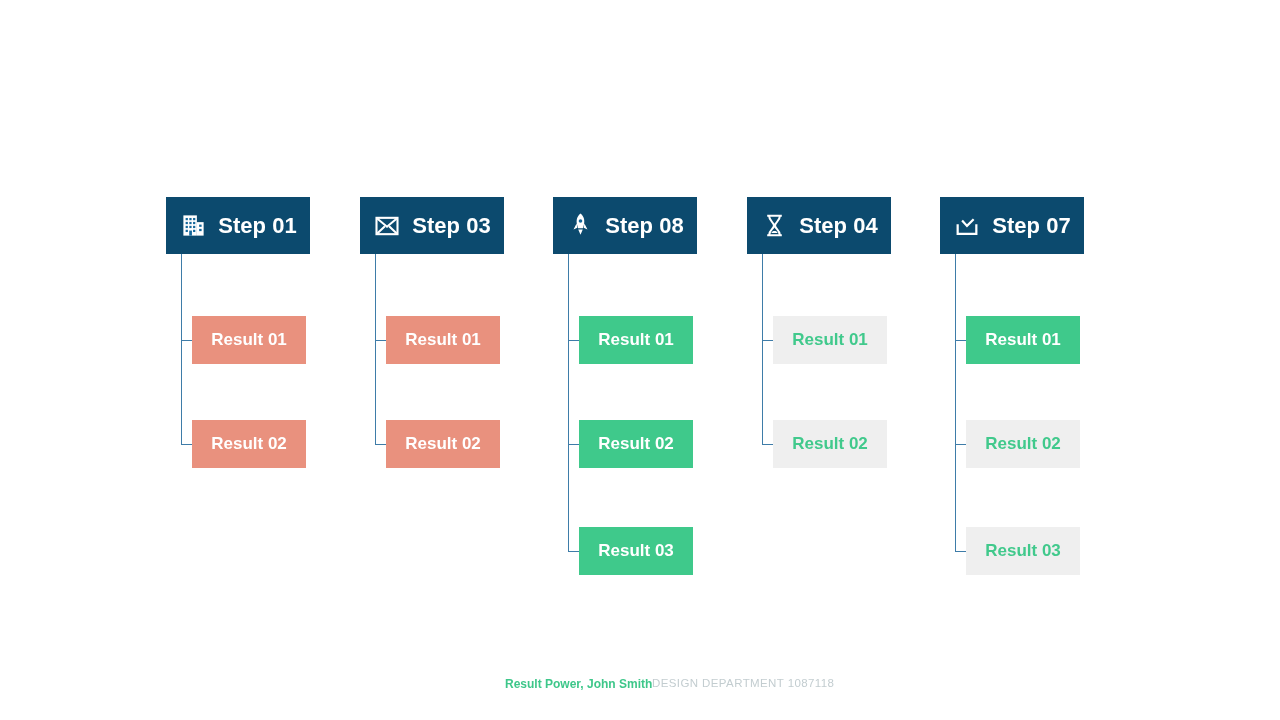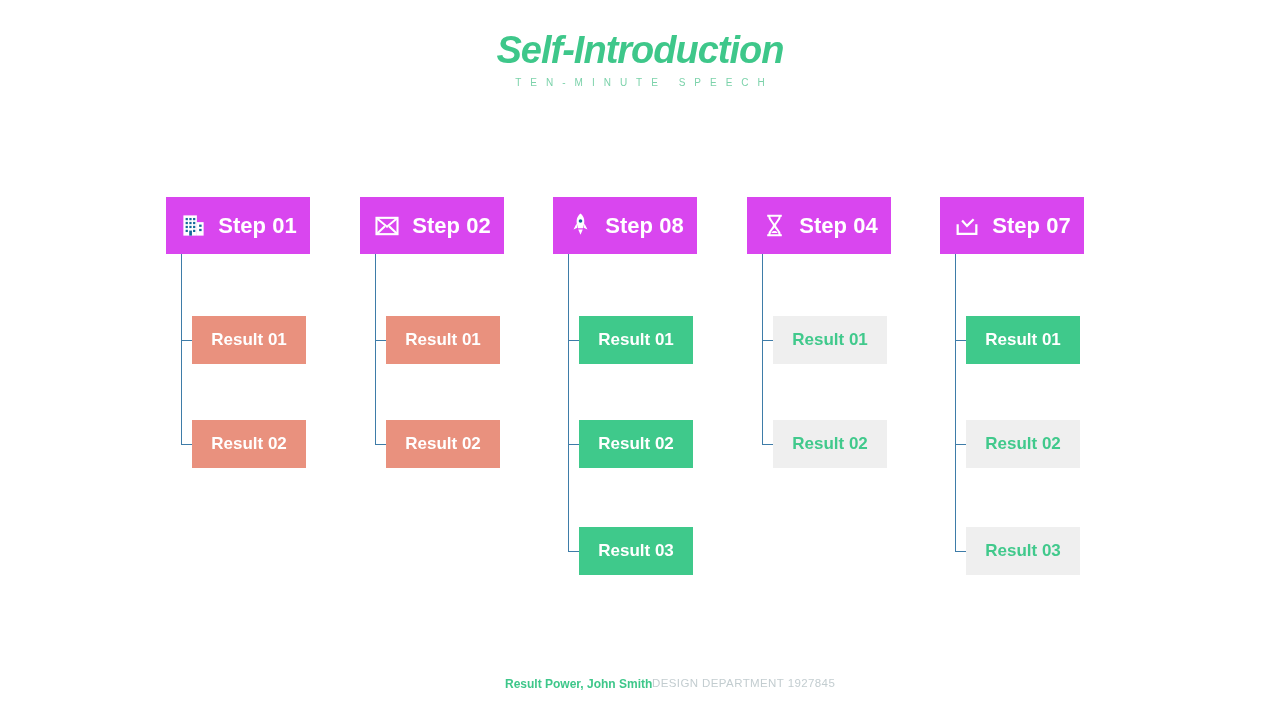--- a/index.html
+++ b/index.html
@@ -13,21 +13,21 @@
     font-size:38px;font-weight:bold;font-style:italic;color:#3EC78A;
     letter-spacing:-1px;line-height:1;
   }
   .slide-subtitle{
     margin-top:9px;font-size:10px;font-weight:500;color:#7BD2AA;
     letter-spacing:9px;padding-left:9px;line-height:1;
   }
   
   .col{position:absolute;top:197px;width:172px;height:410px;}
   .step-header{
-    position:absolute;left:0;top:0;width:144px;height:57px;background:#d946ef;
+    position:absolute;left:0;top:0;width:144px;height:57px;background:#0c4a6e;
     display:flex;align-items:center;justify-content:center;gap:11px;
   }
   .step-header .icon{display:flex;align-items:center;justify-content:center;width:28px;height:28px;}
   .step-label{color:#ffffff;font-size:22px;font-weight:bold;letter-spacing:0;}
   .vline{position:absolute;left:15px;top:57px;width:1px;background:#3E7CA8;}
   .stub{position:absolute;left:15px;width:12px;height:1px;background:#3E7CA8;}
   .result{
     position:absolute;left:26px;width:114px;height:48px;
     display:flex;align-items:center;justify-content:center;
     font-size:17px;font-weight:bold;
@@ -43,24 +43,20 @@
   .footer-credit{
     position:absolute;left:505px;top:677px;font-size:12px;font-weight:bold;
     color:#3EC78A;white-space:nowrap;z-index:2;
   }
 </style>
 </head>
 <body>
 
 <div id="stage">
 
-  <div class="title-wrap">
-    <div class="slide-title">Self-Introduction</div>
-    <div class="slide-subtitle">TEN-MINUTE SPEECH</div>
-  </div>
 
   <div id="columns">
       <div class="col" style="left: 166px;">
         <div class="step-header">
           <span class="icon">
             <svg viewBox="0 0 24 24" width="27" height="27">
               <path fill="#fff" d="M3 3h12v18H3z"></path>
               <path fill="#fff" d="M15 9h6v12h-6z"></path>
               <g fill="#15689B">
                 <rect x="5" y="5.3" width="2" height="2"></rect>
@@ -90,21 +86,21 @@
       </div>
       <div class="col" style="left: 360px;">
         <div class="step-header">
           <span class="icon">
             <svg viewBox="0 0 24 24" width="28" height="28" fill="none" stroke="#fff" stroke-width="1.8">
               <rect x="3" y="5" width="18" height="14"></rect>
               <path d="M3.6 5.6 12 12.6 20.4 5.6"></path>
               <path d="M3.6 18.4 10.2 12.2M20.4 18.4 13.8 12.2"></path>
             </svg>
           </span>
-          <span class="step-label">Step 02</span>
+          <span class="step-label">Step 03</span>
         </div>
         <div class="vline" style="height: 190px;"></div>
         <div class="stub" style="top: 143px;"></div>
         <div class="result salmon" style="top: 119px;">Result 01</div>
         <div class="stub" style="top: 247px;"></div>
         <div class="result salmon" style="top: 223px;">Result 02</div>
       </div>
       <div class="col" style="left: 553px;">
         <div class="step-header">
           <span class="icon">
@@ -154,16 +150,16 @@
         <div class="vline" style="height: 297px;"></div>
         <div class="stub" style="top: 143px;"></div>
         <div class="result green" style="top: 119px;">Result 01</div>
         <div class="stub" style="top: 247px;"></div>
         <div class="result gray" style="top: 223px;">Result 02</div>
         <div class="stub" style="top: 354px;"></div>
         <div class="result gray" style="top: 330px;">Result 03</div>
       </div>
     </div>
 
-  <div class="footer-watermark">DESIGN DEPARTMENT 1927845</div>
+  <div class="footer-watermark">DESIGN DEPARTMENT 1087118</div>
   <div class="footer-credit">Result Power, John Smith</div>
 
 </div>
 
 </body></html>

